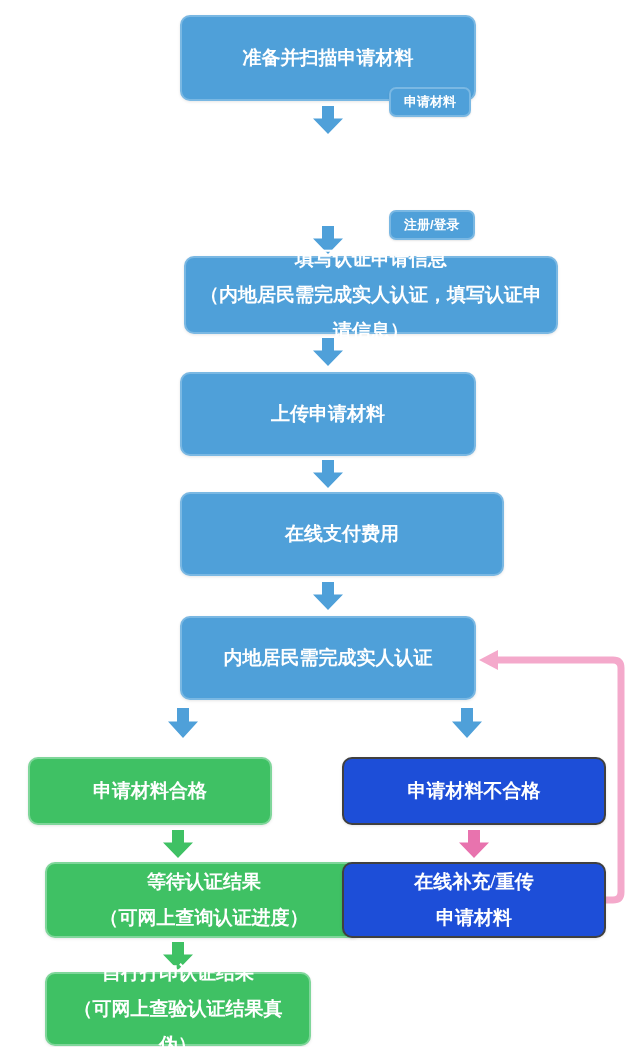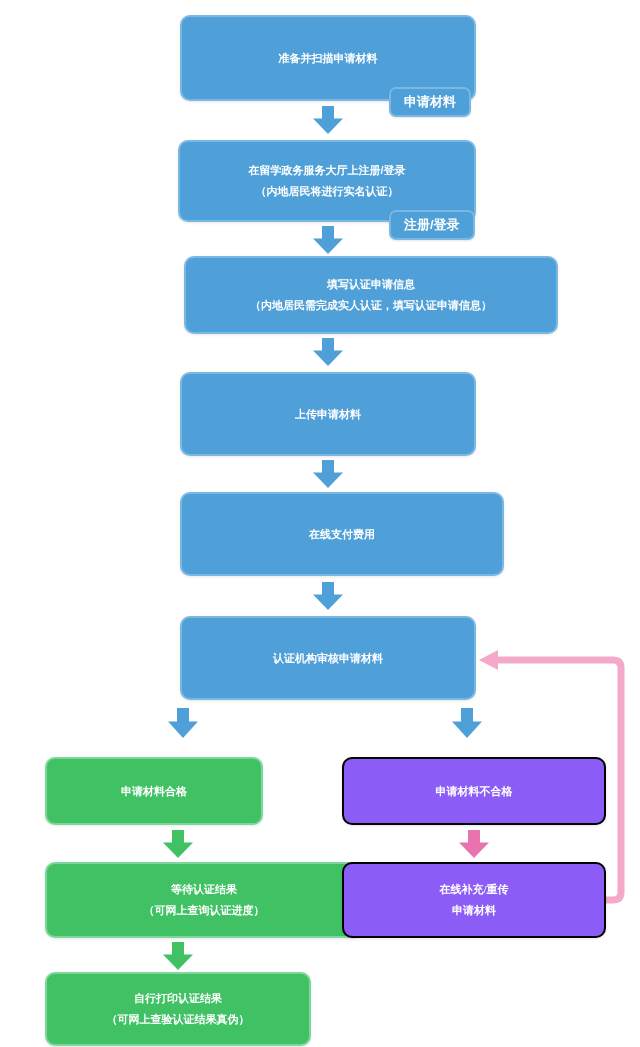--- a/index.html
+++ b/index.html
@@ -14,33 +14,33 @@
     height: 1047px;
     background: #ffffff;
     overflow: hidden;
   }
   .box {
     position: absolute;
     box-sizing: border-box;
     border-radius: 10px;
     color: #ffffff;
     font-weight: bold;
-    font-size: 11px;
+    font-size: 19px;
     line-height: 1.9;
     display: flex;
     flex-direction: column;
     justify-content: center;
     align-items: center;
     text-align: center;
     padding: 4px 10px;
     box-shadow: 0 1px 3px rgba(0,0,0,0.10);
   }
   .blue  { background: #4FA0D9; border: 2px solid #7ab8e3; }
   .green { background: #3FC164; border: 2px solid #7fd69a; }
-  .pink  { background: #8b5cf6; border: 2px solid #000000; font-family: Liberation Serif, serif; }
+  .pink  { background: #1d4ed8; border: 2px solid #404040; font-family: Liberation Serif, serif; }
   .tag {
     position: absolute;
     box-sizing: border-box;
     background: #4FA0D9;
     border: 2px solid #7ab8e3;
     color: #ffffff;
     font-size: 13px;
     font-weight: bold;
     padding: 4px 13px;
     border-radius: 7px;
@@ -72,21 +72,21 @@
   .a2   { left:313px; top:226px; }
   .b3   { left:140px; top:256px; width:374px; height:78px;margin-left:44px; }
   .a3   { left:313px; top:338px; }
   .b4   { left:180px; top:372px; width:296px; height:84px; }
   .a4   { left:313px; top:460px; }
   .b5   { left:180px; top:492px; width:324px; height:84px; }
   .a5   { left:313px; top:582px; }
   .b6   { left:180px; top:616px; width:296px; height:84px; }
   .a6l  { left:168px; top:708px; height:30px; }
   .a6r  { left:452px; top:708px; height:30px; }
-  .g1   { left:45px;  top:757px; width:218px; height:68px; }
+  .g1   { left:28px;  top:757px; width:244px; height:68px; }
   .p1   { left:342px; top:757px; width:264px; height:68px; }
   .ag1  { left:163px; top:830px; }
   .ap1  { left:459px; top:830px; }
   .g2   { left:45px;  top:862px; width:318px; height:76px; }
   .p2   { left:342px; top:862px; width:264px; height:76px; }
   .ag2  { left:163px; top:942px; }
   .g3   { left:45px;  top:972px; width:266px; height:74px; }
 </style>
 </head>
 <body>
@@ -97,45 +97,41 @@
     <path d="M 606 900 L 613 900 Q 621 900 621 892 L 621 668 Q 621 660 613 660 L 498 660" fill="none" stroke="#F4A9CB" stroke-width="7" stroke-linejoin="round"></path>
     <polygon points="498,650 498,670 479,660" fill="#F4A9CB"></polygon>
   </svg>
 
   <div class="box blue b1">
     <div>准备并扫描申请材料</div>
   </div>
   <div class="tag tag1">申请材料</div>
   <div class="arrow arrow-blue a1"></div>
 
-  <div class="box blue b2">
-    <div>在留学政务服务大厅上注册/登录</div>
-    <div>（内地居民将进行实名认证）</div>
-  </div>
   <div class="tag tag2">注册/登录</div>
   <div class="arrow arrow-blue a2"></div>
 
   <div class="box blue b3">
     <div>填写认证申请信息</div>
     <div>（内地居民需完成实人认证，填写认证申请信息）</div>
   </div>
   <div class="arrow arrow-blue a3"></div>
 
   <div class="box blue b4">
     <div>上传申请材料</div>
   </div>
   <div class="arrow arrow-blue a4"></div>
 
   <div class="box blue b5">
     <div>在线支付费用</div>
   </div>
   <div class="arrow arrow-blue a5"></div>
 
   <div class="box blue b6">
-    <div>认证机构审核申请材料</div>
+    <div>内地居民需完成实人认证</div>
   </div>
   <div class="arrow arrow-blue a6l"></div>
   <div class="arrow arrow-blue a6r"></div>
 
   <div class="box green g1">
     <div>申请材料合格</div>
   </div>
   <div class="arrow arrow-green ag1"></div>
 
   <div class="box green g2">

